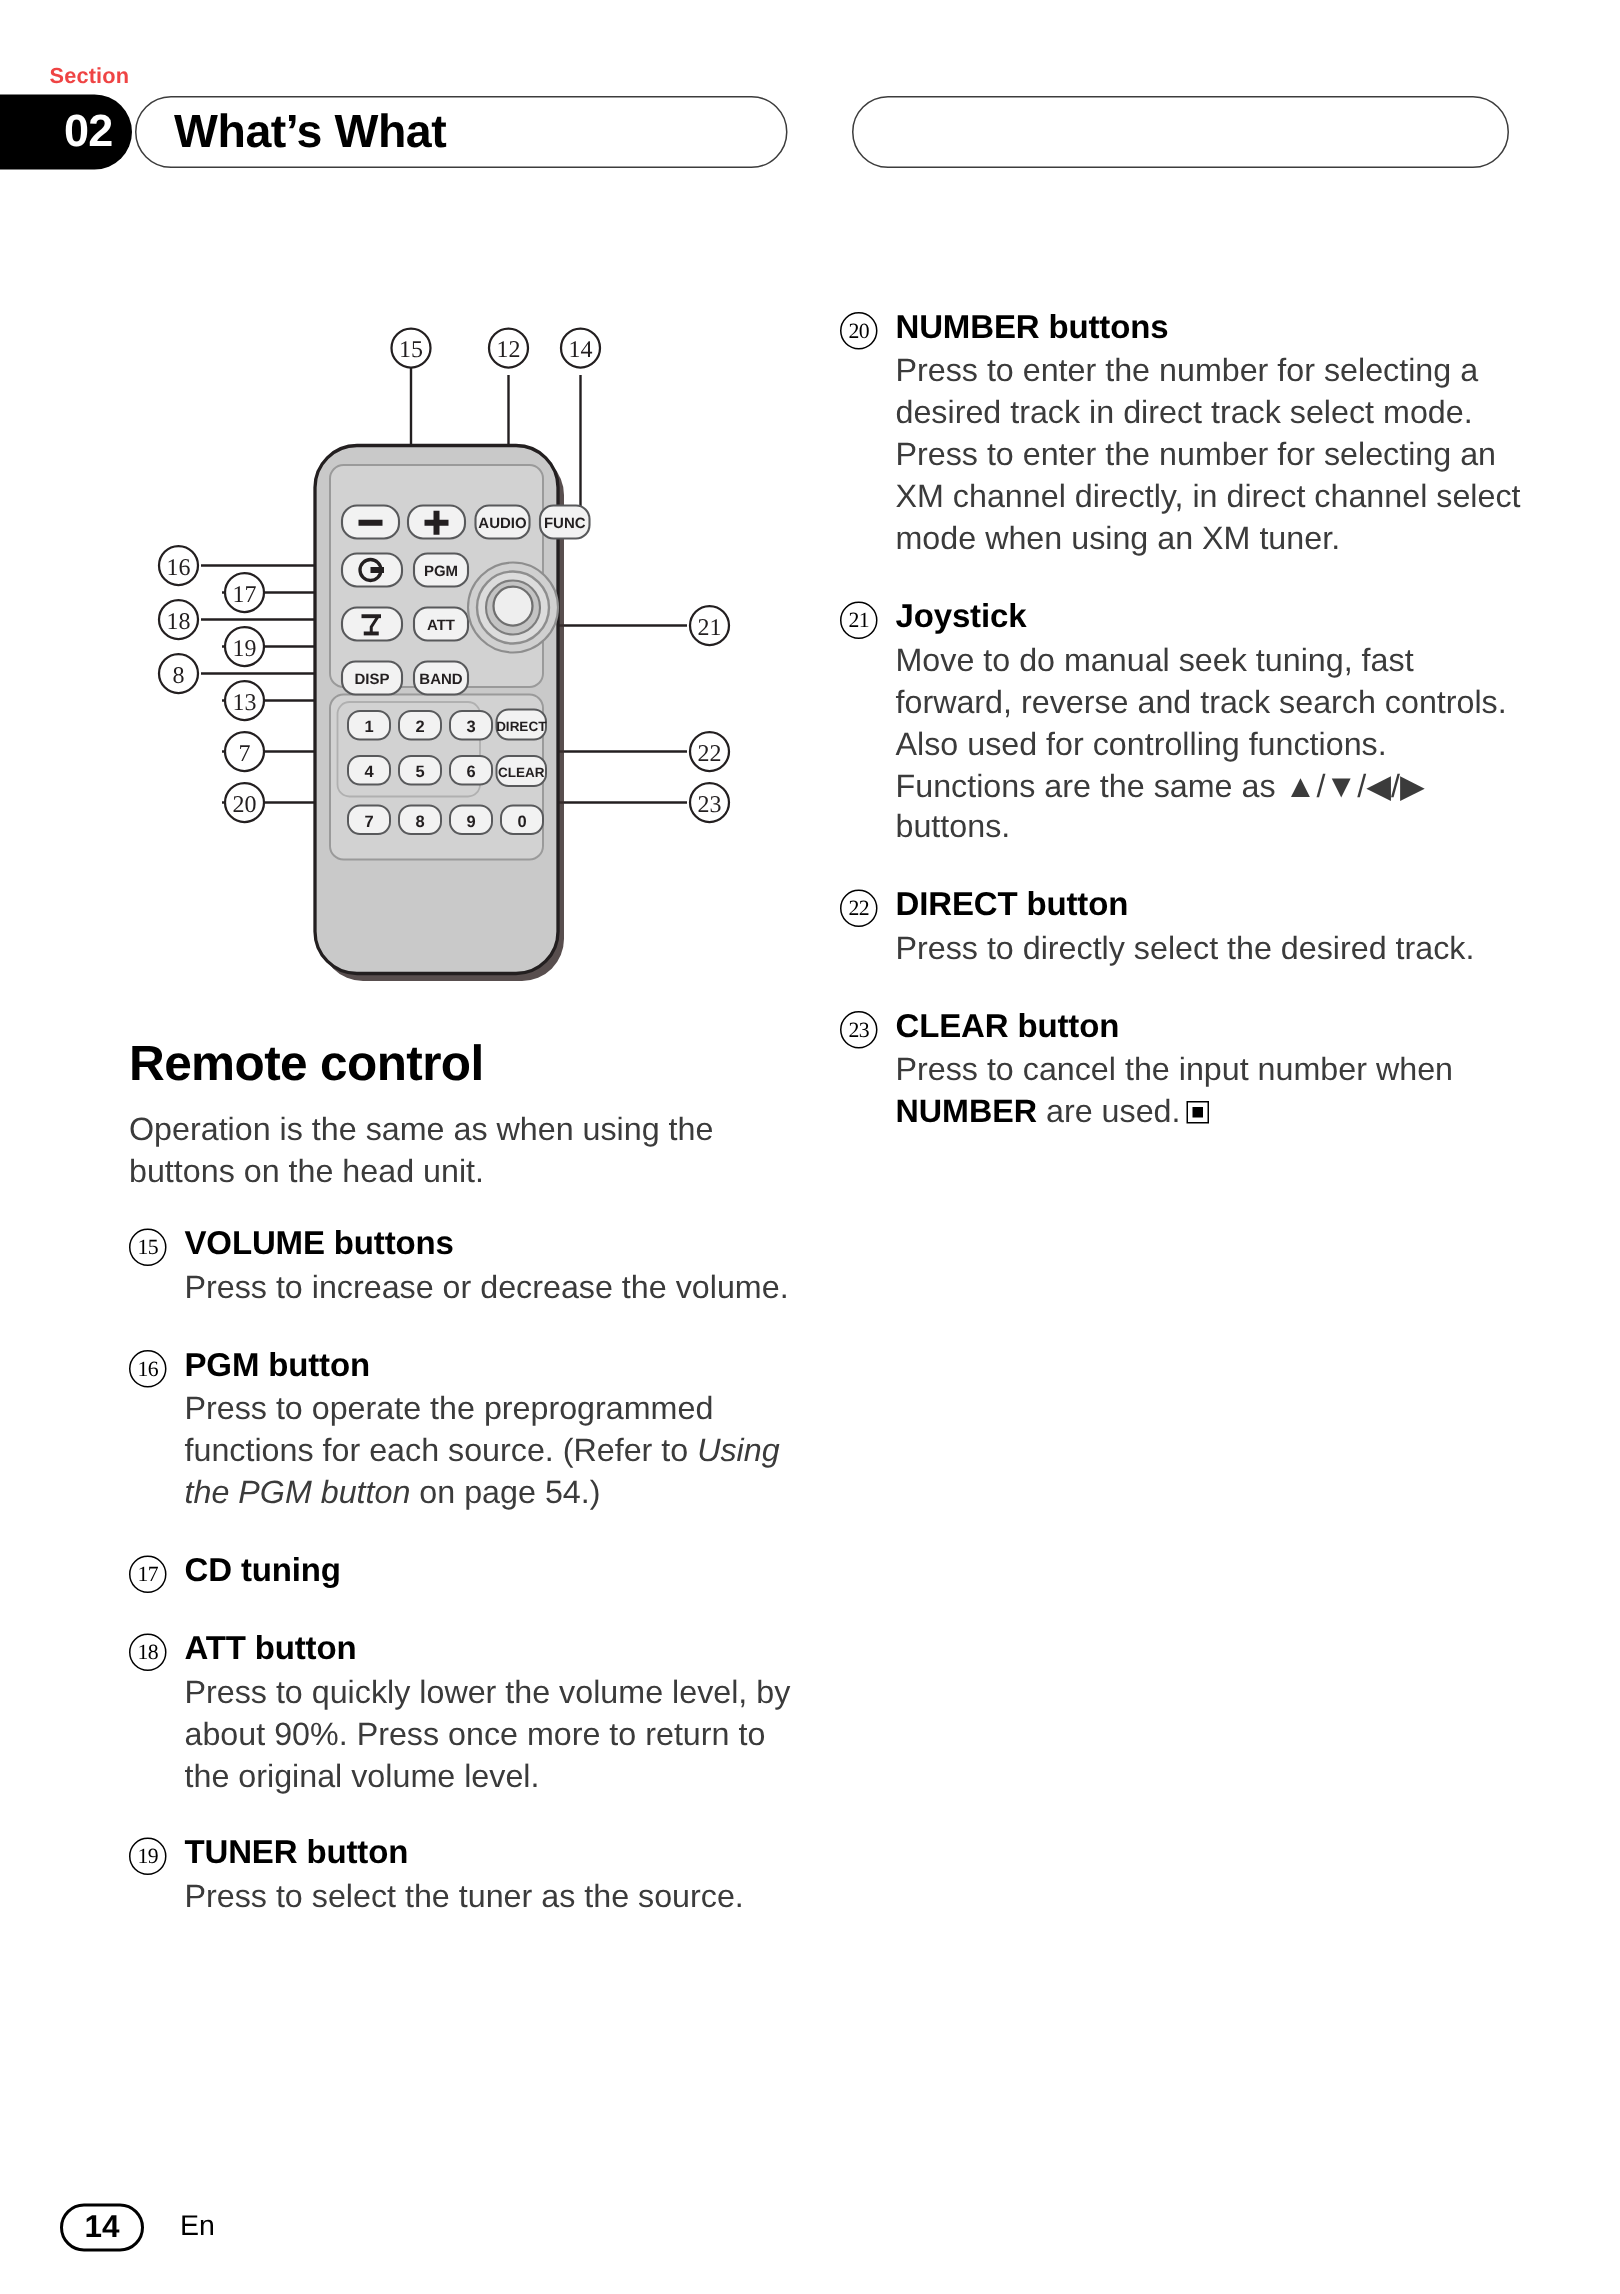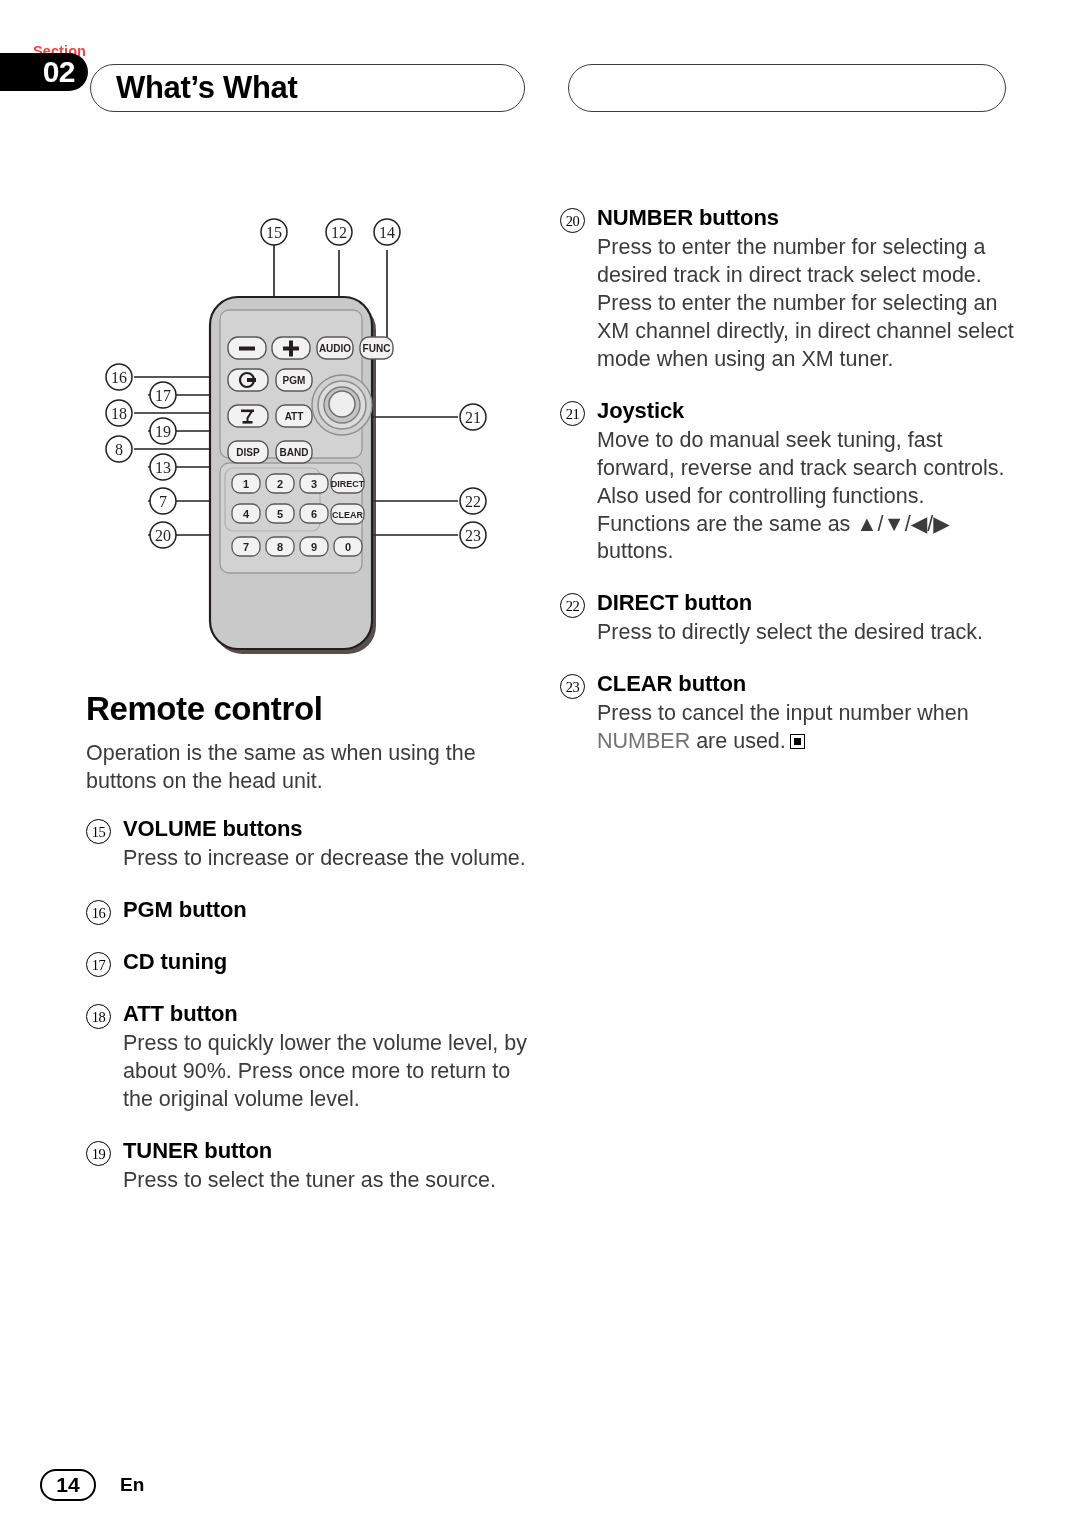--- a/index.html
+++ b/index.html
@@ -26,22 +26,22 @@
   .section-label {
     position: absolute;
     left: 33px; top: 43px;
     font-size: 14.5px;
     font-weight: bold;
     letter-spacing: 0.1px;
     color: #ef4444;
   }
   .section-tab {
     position: absolute;
-    left: 0px; top: 53px;
-    width: 88px; height: 38px;
+    left: 0px; top: 63px;
+    width: 88px; height: 50px;
     background: #000;
     border-radius: 0 26px 26px 0;
   }
   .section-tab .num {
     position: absolute;
     right: 13px; top: 50%;
     transform: translateY(-50%);
     color: #fff;
     font-size: 30px;
     font-weight: bold;
@@ -119,21 +119,21 @@
     color: #000;
     letter-spacing: -0.1px;
   }
   .entry-body {
     margin-left: 37px;
     font-size: 21.5px;
     line-height: 1.30;
     color: #3b3b3b;
   }
   .entry-body i { font-style: italic; }
-  .entry-body b { font-weight: normal; color: #737373; margin-top: 32px; }
+  .entry-body b { font-weight: bold; color: #000000; margin-top: 32px; }
   .endmark {
     display: inline-block;
     width: 15px; height: 15px;
     border: 1.6px solid #000;
     box-sizing: border-box;
     position: relative;
     vertical-align: -1px;
     margin-left: 4px;
   }
   .endmark::after {
@@ -154,21 +154,21 @@
     width: 56px; height: 32px;
     border: 2.2px solid #000;
     border-radius: 17px;
     display: flex; align-items: center; justify-content: center;
     font-size: 21px; font-weight: bold;
     box-sizing: border-box;
   }
   .lang-code {
     margin-left: 24px;
     font-size: 19px;
-    font-weight: bold;
+    font-weight: normal;
   }
 
   
   #remote-figure {
     position: absolute;
     left: 86px; top: 205px;
     width: 440px; height: 470px;
   }
   #remote-figure svg { display: block; }
 </style>
@@ -436,20 +436,21 @@
       <span class="entry-title">VOLUME buttons</span>
     </div>
     <div class="entry-body">Press to increase or decrease the volume.</div>
   </div>
 
   <div class="entry">
     <div class="entry-head">
       <span class="circ-num">16</span>
       <span class="entry-title">PGM button</span>
     </div>
+    <div class="entry-body"><span>Press to operate the preprogrammed functions for each source. (Refer to </span><i>Using the PGM button</i><span> on page 54.)</span></div>
   </div>
 
   <div class="entry">
     <div class="entry-head">
       <span class="circ-num">17</span>
       <span class="entry-title">CD tuning</span>
     </div>
   </div>
 
   <div class="entry">

